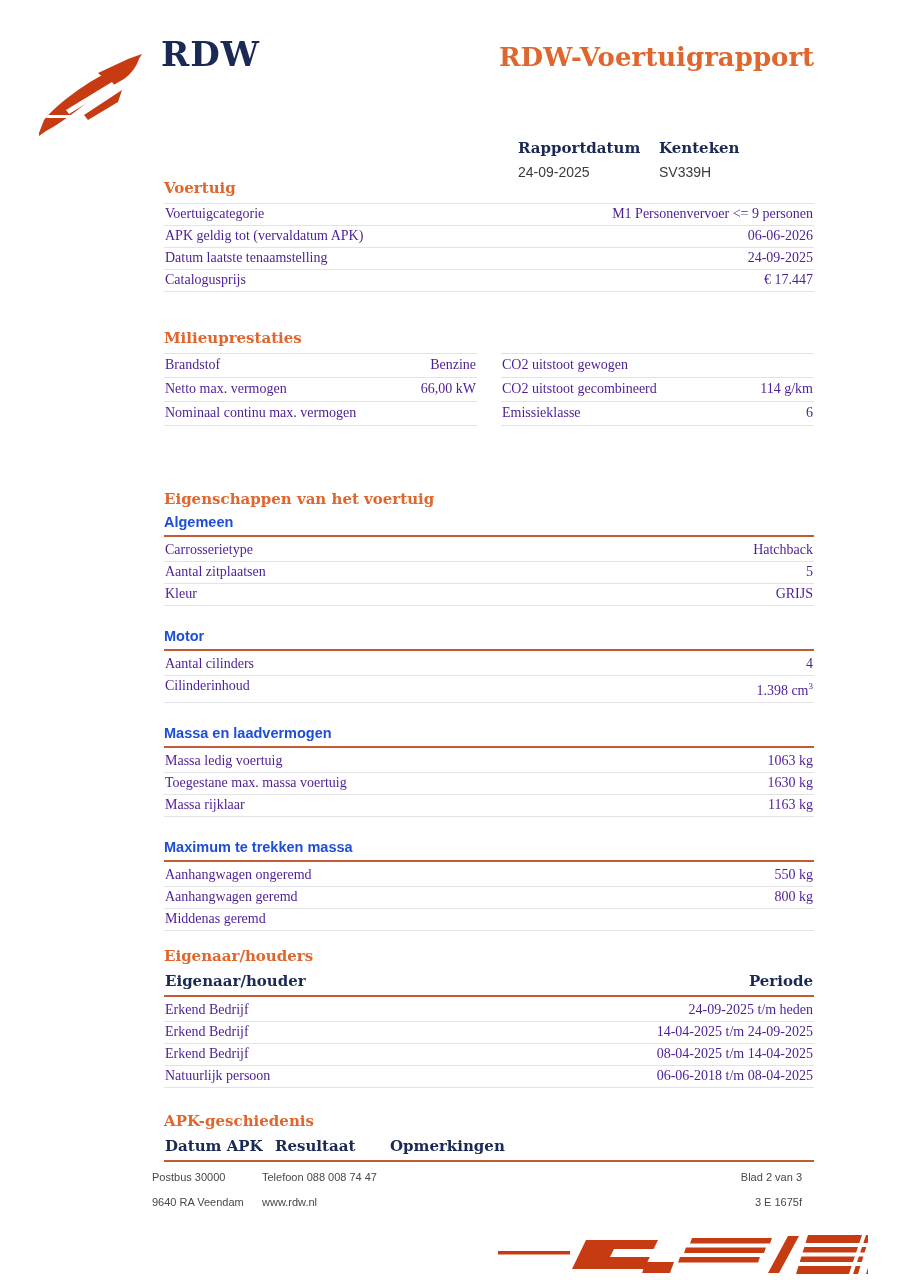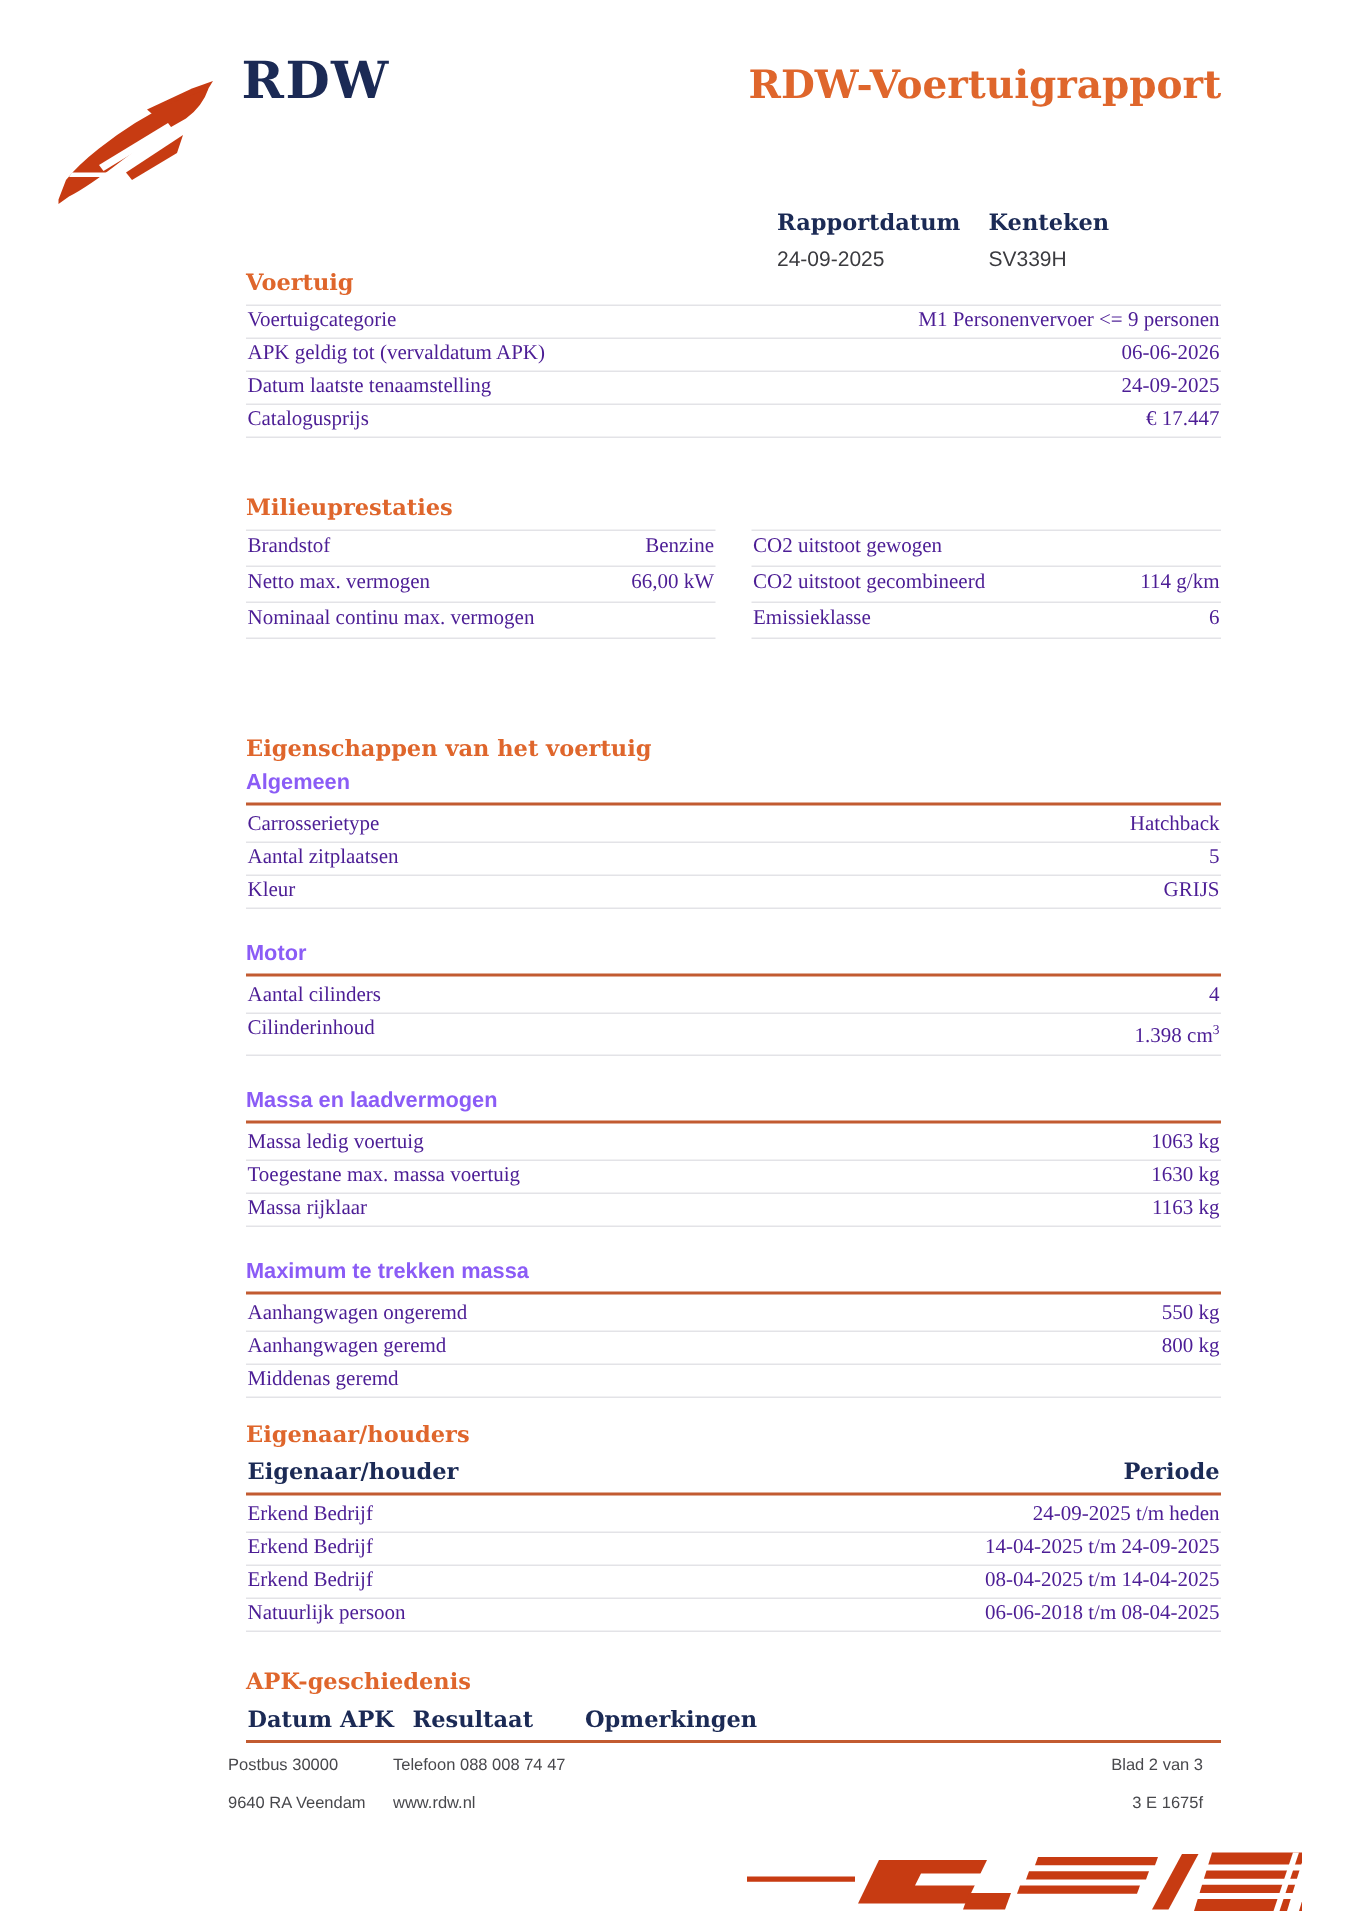--- a/index.html
+++ b/index.html
@@ -30,21 +30,21 @@
   .t-row.roomy { padding:4px 1px 5px; }
   .t-body .t-row:last-child { border-bottom:1px solid #E3E3E7; }
   .t-label { text-align:left; }
   .t-value { text-align:left; white-space:nowrap; }
   .t-value sup { font-size:9px; }
 
   .cols { display:flex; gap:24px; }
   .col { flex:1; min-width:0; }
 
   
-  .subhead { font-weight:bold; font-size:14.5px; line-height:17px; color:#8b5cf6;
+  .subhead { font-weight:bold; font-size:14.5px; line-height:17px; color:#1d4ed8;
              padding-bottom:4px; border-bottom:2px solid #C25B31; }
   .subhead.mt { margin-top:22px; }
   .subhead.mt-sm { margin-top:4px; }
   .sub .t-row:first-child { border-top:none; padding-top:6px; }
 
   
   .serif-head { display:flex; padding:2px 1px 5px; border-bottom:2px solid #C25B31; margin-top:2px; }
   .serif-head span { font-family:"DejaVu Serif",serif; font-weight:bold; font-size:15px;
                      color:#1B2A55; line-height:17px; }
   .own-head { justify-content:space-between;gap:24px; }

